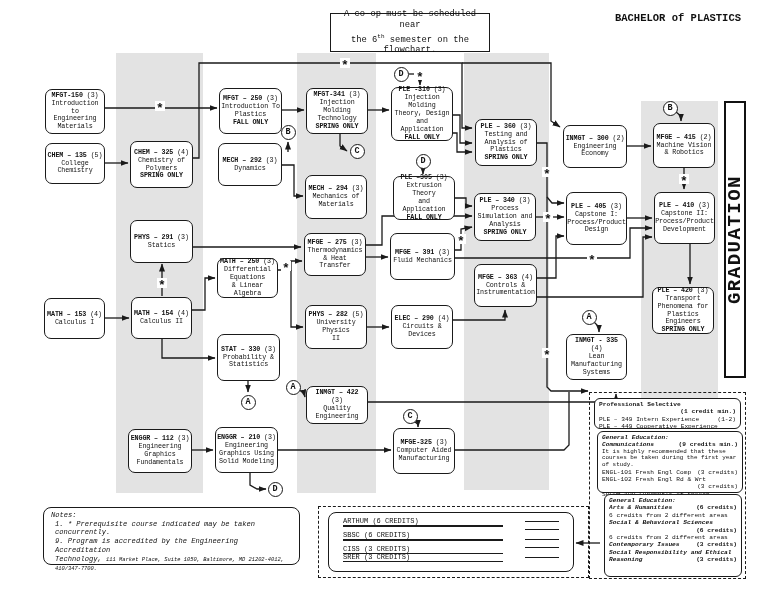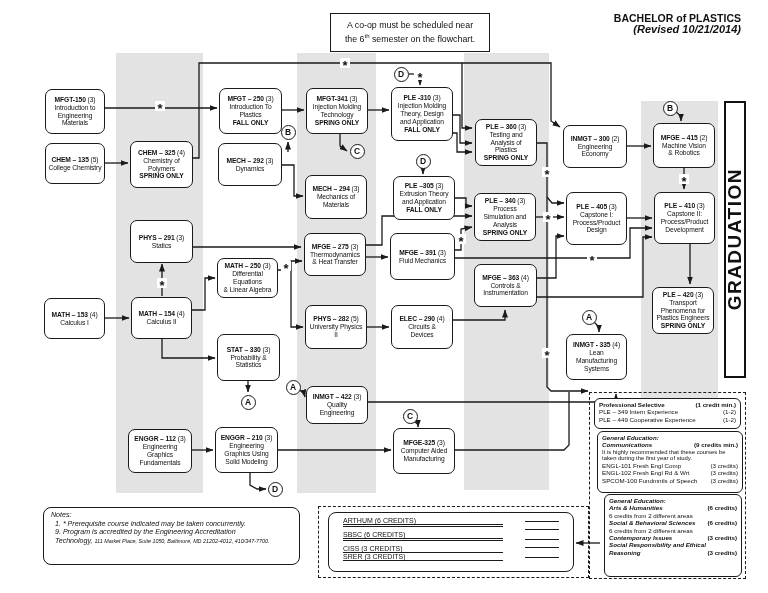--- a/index.html
+++ b/index.html
@@ -1,17 +1,17 @@
 <!DOCTYPE html>
 <html><head>
 <meta charset="utf-8">
 <style>
   html,body{margin:0;padding:0;background:#fff;}
   #canvas{position:relative;width:768px;height:593px;background:#fff;overflow:hidden;
-          font-family:Liberation Sans, sans-serif;color:#111;}
+          font-family:Liberation Mono, monospace;color:#111;}
   .band{position:absolute;background:#e3e3e3;z-index:1;}
   #flow-svg{position:absolute;left:0;top:0;z-index:2;pointer-events:none;}
   .course{position:absolute;z-index:3;background:#fff;border:1.3px solid #1a1a1a;border-radius:7px;
           box-sizing:border-box;display:flex;flex-direction:column;justify-content:center;align-items:center;
           text-align:center;font-size:6.7px;line-height:7.9px;letter-spacing:-0.1px;padding:1px;}
   .course .cd{font-weight:bold;}
   .course .sched{font-weight:bold;}
   .circ{position:absolute;z-index:4;width:15px;height:15px;border:1.4px solid #1a1a1a;border-radius:50%;
         background:#fff;box-sizing:border-box;display:flex;align-items:center;justify-content:center;
         font-size:8.5px;font-weight:bold;}
@@ -117,21 +117,20 @@
       </g>
   </svg>
 
   <div id="coop-note">
     <div>A co-op must be scheduled near</div>
     <div><span>the 6</span><sup style="font-size:6px;">th</sup><span> semester on the flowchart.</span></div>
   </div>
 
   <div id="title-block">
     <div class="t1">BACHELOR of PLASTICS</div>
-    <div class="t5">(Revised 10/21/2014)</div>
   </div>
 
   <div id="grad-bar">
     <div class="vtxt">GRADUATION</div>
   </div>
 
   <div class="dashed" style="left:589px;top:392px;width:157px;height:187px;"></div>
   <div class="dashed" style="left:318px;top:506px;width:271px;height:72px;"></div>
 
   <div class="panel" style="left:594px;top:398px;width:147px;height:31px;">

